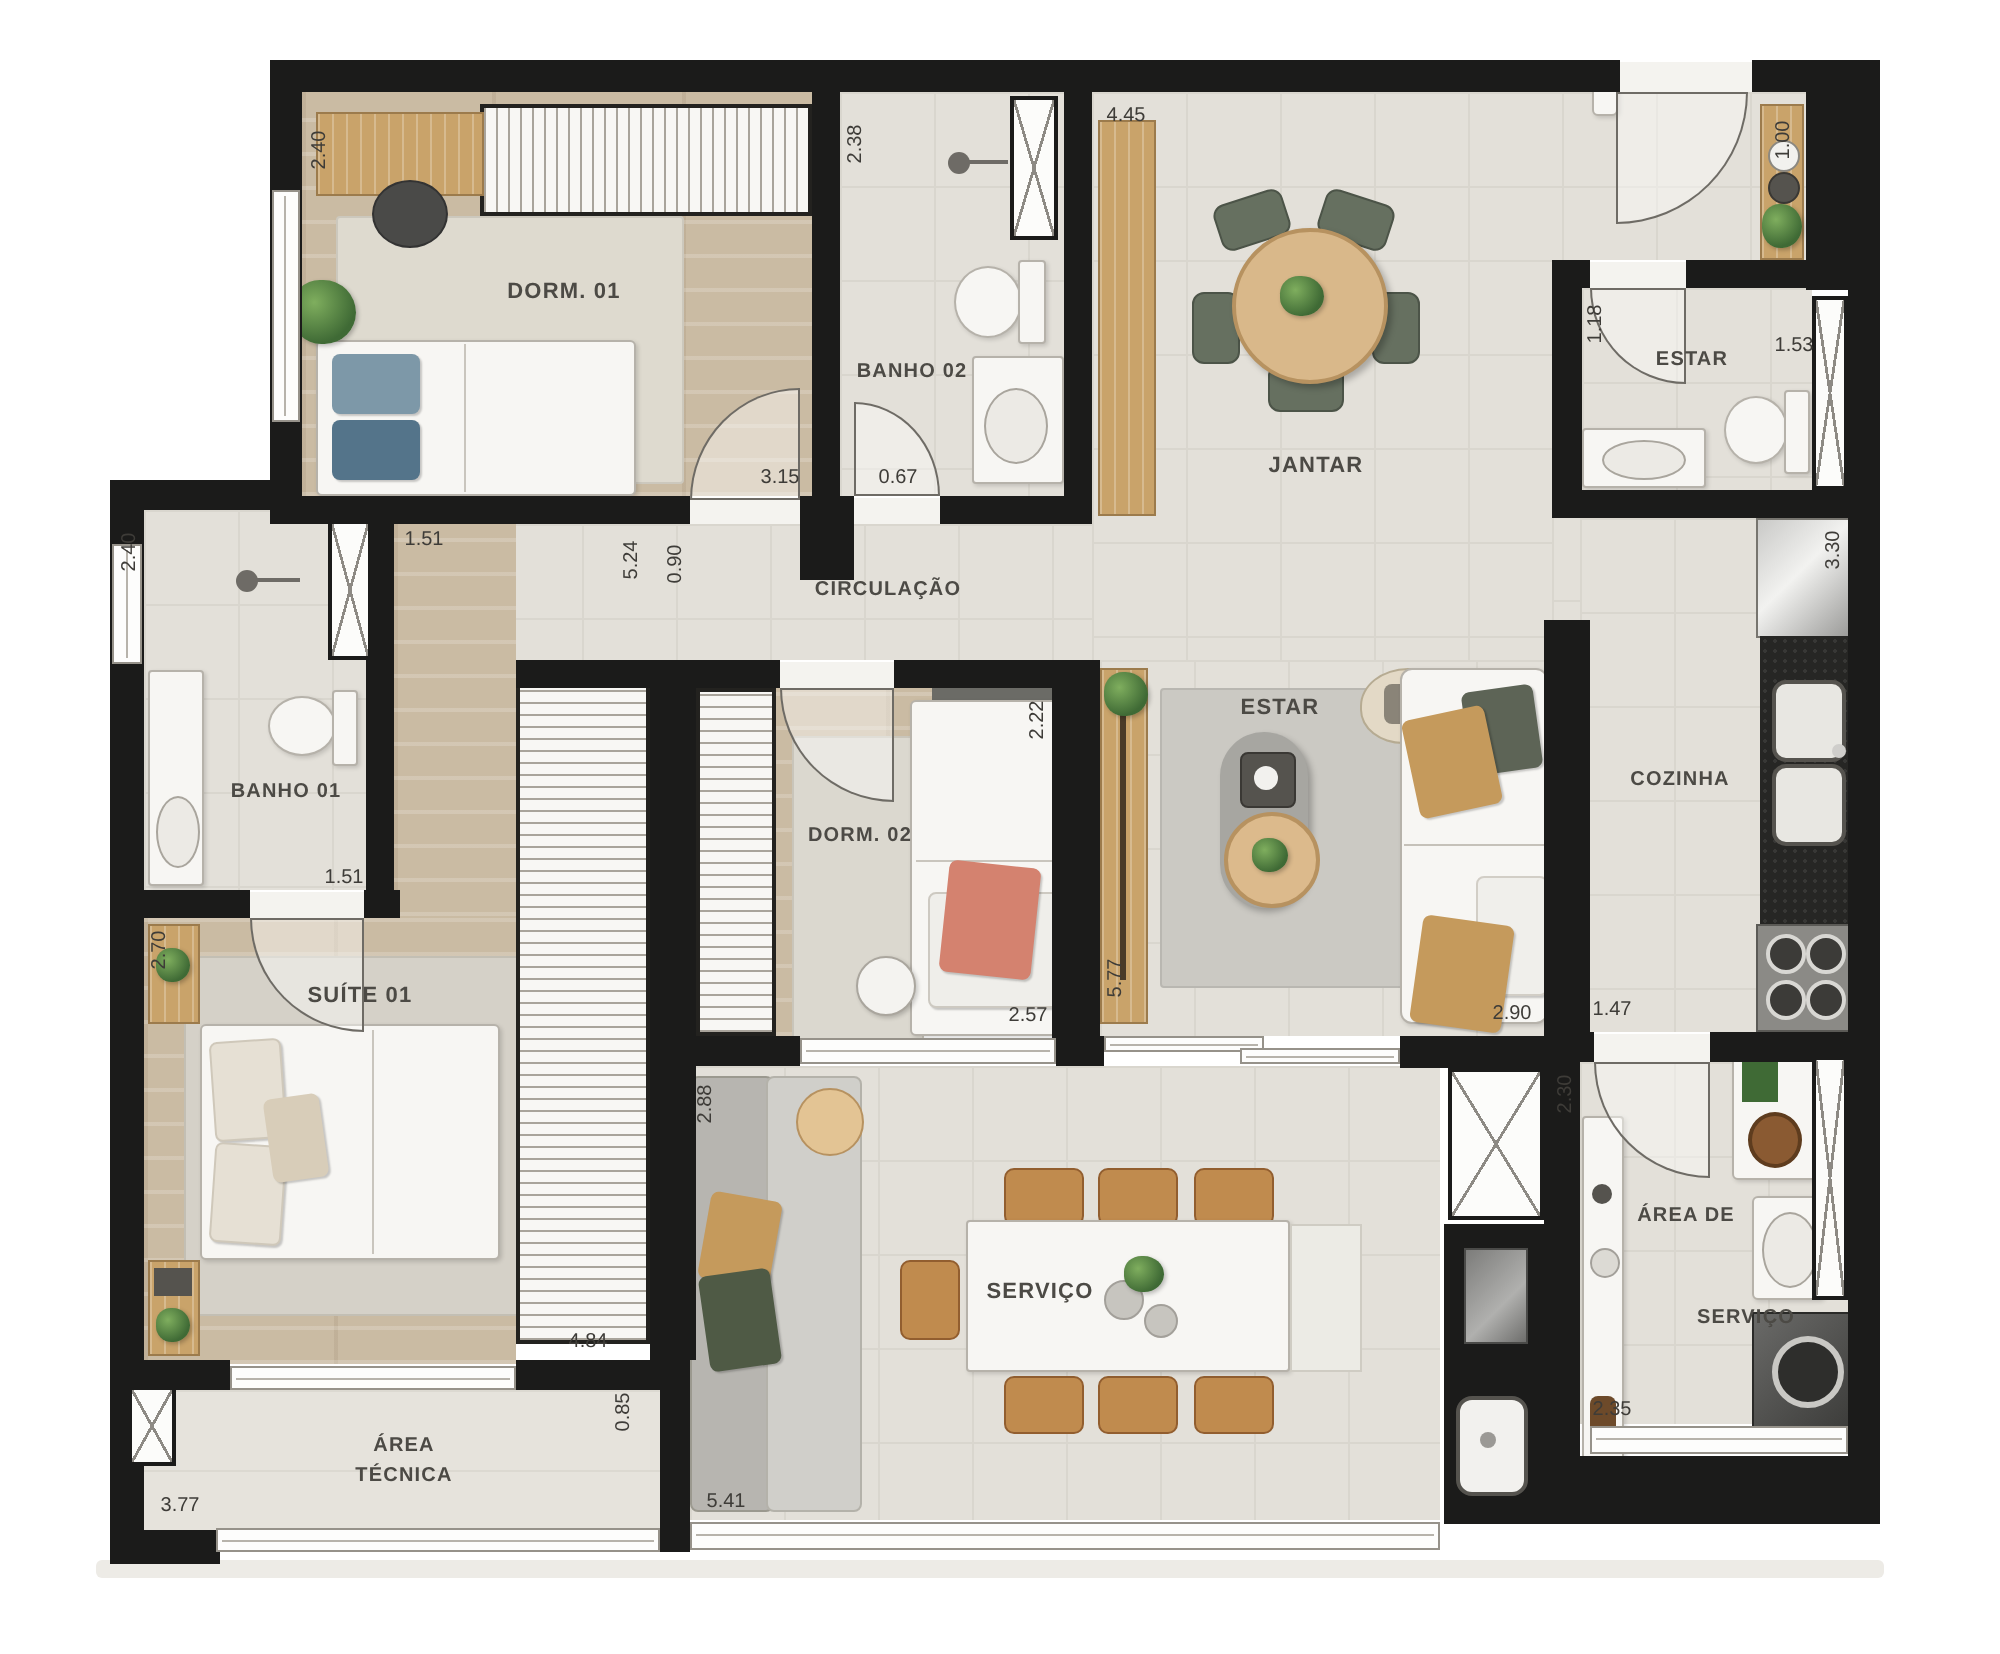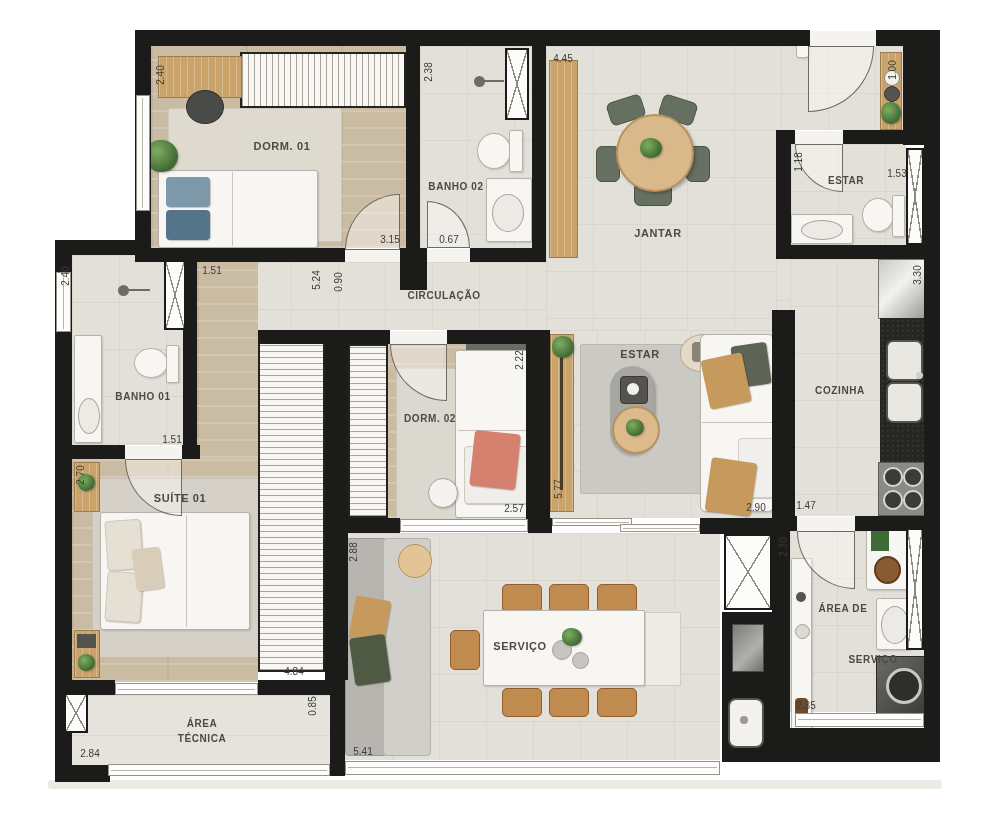--- a/index.html
+++ b/index.html
@@ -310,17 +310,17 @@
   <span class="dim v" style="left:558px;top:489px;">5.77</span>
   <span class="dim" style="left:756px;top:507px;">2.90</span>
   <span class="dim v" style="left:917px;top:275px;">3.30</span>
   <span class="dim" style="left:806px;top:505px;">1.47</span>
   <span class="dim v" style="left:80px;top:475px;">2.70</span>
   <span class="dim" style="left:294px;top:671px;">4.84</span>
   <span class="dim v" style="left:353px;top:552px;">2.88</span>
   <span class="dim" style="left:363px;top:751px;">5.41</span>
   <span class="dim v" style="left:783px;top:547px;">2.30</span>
   <span class="dim" style="left:806px;top:705px;">2.35</span>
-  <span class="dim" style="left:90px;top:753px;">2.84</span>
+  <span class="dim" style="left:90px;top:753px;">3.77</span>
   <span class="dim v" style="left:312px;top:706px;">0.85</span>
 
   <div class="abs" style="left:48px;top:780px;width:894px;height:9px;background:#edebe6;border-radius:3px;z-index:0;"></div>
 </div>
 
 </body></html>

